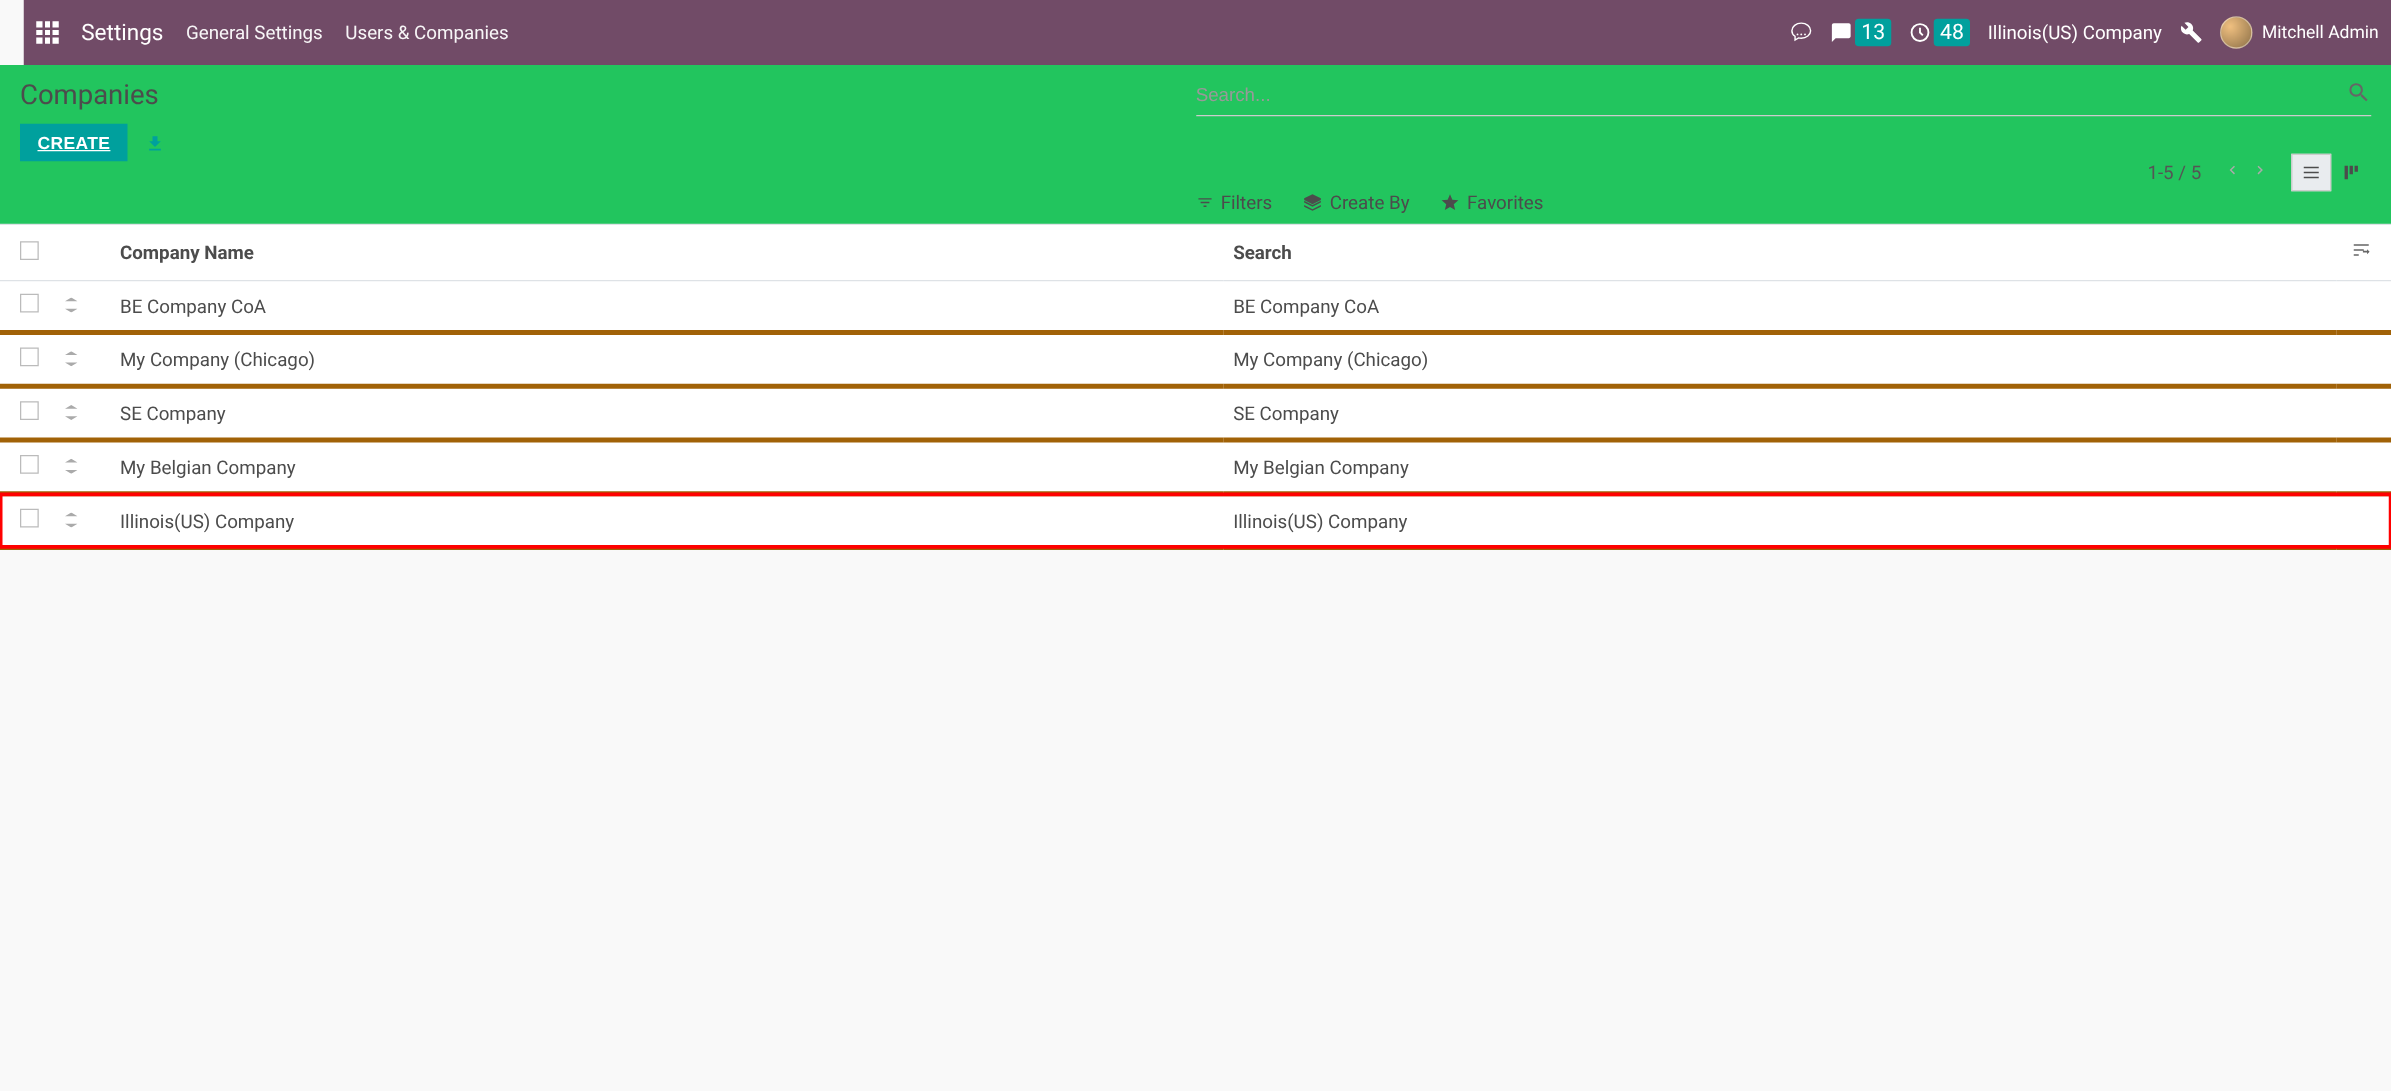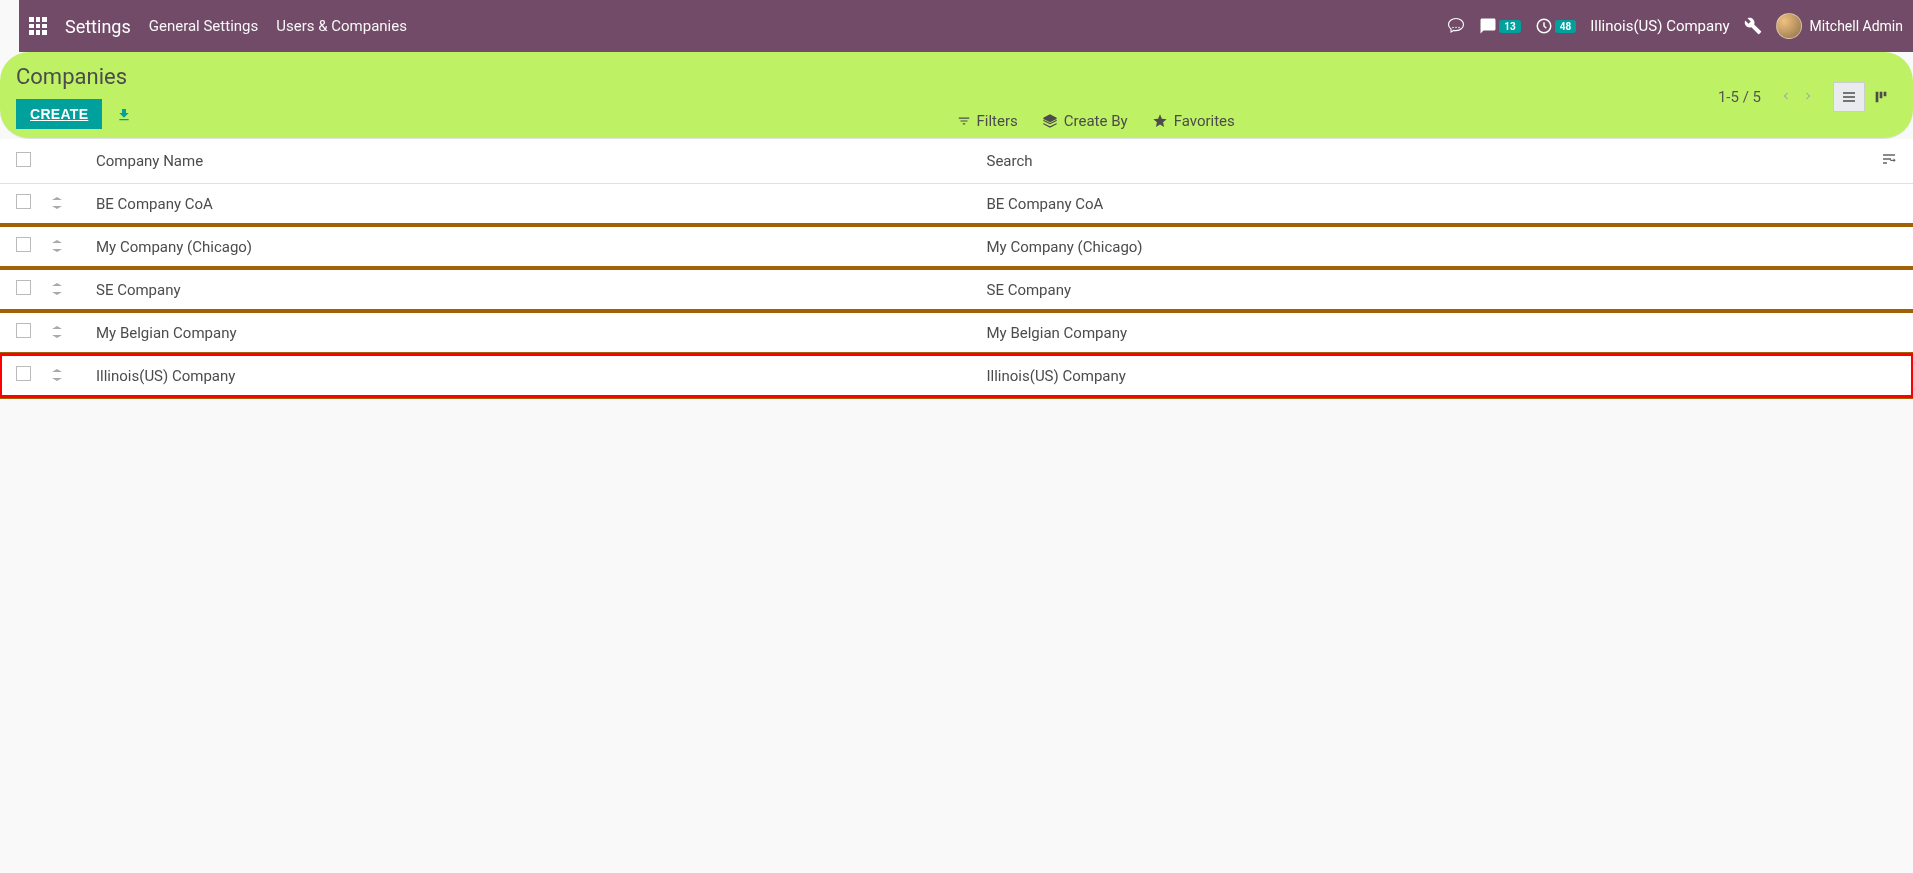--- a/index.html
+++ b/index.html
@@ -8,27 +8,27 @@
   
   .navbar { background: #714B67; color: #fff; height: 52px; display: flex; align-items: center; padding: 0 10px; margin-left: 19px; }
   .navbar-left { display: flex; align-items: center; gap: 18px; flex: 1; }
   .apps-icon { width: 18px; height: 18px; display: grid; grid-template-columns: repeat(3,1fr); grid-template-rows: repeat(3,1fr); gap: 2px; cursor: pointer; }
   .apps-icon span { background: #fff; }
   .brand { font-size: 18px; font-weight: 400; cursor: pointer; }
   .nav-link { font-size: 15px; cursor: pointer; opacity: 0.95; }
   .navbar-right { display: flex; align-items: center; gap: 14px; }
   .nav-icon { display: inline-flex; align-items: center; cursor: pointer; position: relative; color: #fff; }
   .nav-icon svg { fill: #fff; }
-  .badge { background: #00A09D; color: #fff; font-size: 10px; padding: 1px 5px; border-radius: 3px; margin-left: 2px; font-weight: 700; }
+  .badge { background: #00A09D; color: #fff; font-size: 17px; padding: 1px 5px; border-radius: 3px; margin-left: 2px; font-weight: 400; }
   .company-name { font-size: 15px; cursor: pointer; }
   .user { display: flex; align-items: center; gap: 8px; cursor: pointer; }
   .avatar { width: 26px; height: 26px; border-radius: 50%; background: radial-gradient(circle at 30% 30%, #f0c080, #8b6f47); border: 1px solid rgba(255,255,255,0.4); }
   
   
-  .control-panel { background: #bef264; border-bottom: 1px solid #dee2e6; padding: 12px 16px 8px; border-radius: 29px; }
+  .control-panel { background: #22c55e; border-bottom: 1px solid #dee2e6; padding: 12px 16px 8px; }
   .cp-top { display: flex; align-items: flex-start; }
   .cp-left { flex: 1; }
   .breadcrumb { font-size: 22px; color: #4c4c4c; margin-bottom: 10px; }
   .btn-create { background: #00A09D; color: #fff; border: none; padding: 7px 14px; font-weight: 600; font-size: 14px; cursor: pointer; text-transform: uppercase; letter-spacing: 0.3px; text-decoration: underline; }
   .btn-import { margin-left: 10px; color: #00A09D; cursor: pointer; display: inline-flex; vertical-align: middle; }
   .cp-right { flex: 1; display: flex; flex-direction: column; }
   .search-row { display: flex; align-items: center; border-bottom: 1px solid #ccc; padding-bottom: 4px; margin-bottom: 12px; }
   .search-input { flex: 1; border: none; outline: none; font-size: 15px; color: #555; background: transparent; }
   .search-input::placeholder { color: #999; }
   .search-btn { cursor: pointer; color: #666; }
@@ -40,21 +40,21 @@
   .pager-text { color: #555; font-size: 15px; }
   .pager-arrows { display: flex; gap: 8px; }
   .pager-arrow { cursor: pointer; color: #aaa; }
   .view-switch { display: flex; }
   .view-btn { width: 32px; height: 30px; display: flex; align-items: center; justify-content: center; cursor: pointer; border: 1px solid transparent; }
   .view-btn.active { background: #e9ecef; border-color: #ccc; }
   
   
   .list-view { background: #fff; }
   table { width: 100%; border-collapse: collapse; }
-  thead th { text-align: left; padding: 12px 8px; font-weight: 400; color: #4c4c4c; border-bottom: 1px solid #dee2e6; background: #fff; font-size: 15px; }
+  thead th { text-align: left; padding: 12px 8px; font-weight: 700; color: #4c4c4c; border-bottom: 1px solid #dee2e6; background: #fff; font-size: 15px; }
   thead th:first-child { width: 44px; padding-left: 16px; }
   thead th:nth-child(2) { width: 44px; }
   thead th:last-child { width: 44px; text-align: right; padding-right: 16px; }
   tbody tr { border-bottom: 4px solid #a16207; }
   tbody td { padding: 10px 8px; color: #4c4c4c; font-size: 15px; vertical-align: middle; }
   tbody td:first-child { padding-left: 16px; }
   .chk { width: 15px; height: 15px; border: 1px solid #bbb; display: inline-block; cursor: pointer; background: #fff; }
   .drag { color: #aaa; cursor: grab; display: inline-flex; flex-direction: column; gap: 1px; }
   .drag svg { fill: #aaa; }
   .highlight-row { outline: 3px solid #ff0000; outline-offset: -2px; }
@@ -122,20 +122,28 @@
       <div>
         <button class="btn-create">Create</button>
         <span class="btn-import">
           <svg width="16" height="16" viewBox="0 0 24 24" fill="#00A09D">
               <path d="M19 9h-4V3H9v6H5l7 7 7-7zM5 18v2h14v-2H5z"></path>
             </svg>
         </span>
       </div>
     </div>
     <div class="cp-right">
+      <div class="search-row">
+        <input class="search-input" placeholder="Search..." style="">
+        <span class="search-btn">
+          <svg width="20" height="20" viewBox="0 0 24 24" fill="#666">
+              <path d="M15.5 14h-.79l-.28-.27A6.471 6.471 0 0016 9.5 6.5 6.5 0 109.5 16c1.61 0 3.09-.59 4.23-1.57l.27.28v.79l5 4.99L20.49 19l-4.99-5zm-6 0C7.01 14 5 11.99 5 9.5S7.01 5 9.5 5 14 7.01 14 9.5 11.99 14 9.5 14z"></path>
+            </svg>
+        </span>
+      </div>
       <div class="filter-row">
         <div class="filter-group">
           <span class="filter-item">
             <svg width="14" height="14" viewBox="0 0 24 24">
                 <path d="M10 18h4v-2h-4v2zM3 6v2h18V6H3zm3 7h12v-2H6v2z"></path>
               </svg>
             <span>Filters</span>
           </span>
           <span class="filter-item">
             <svg width="16" height="16" viewBox="0 0 24 24">

